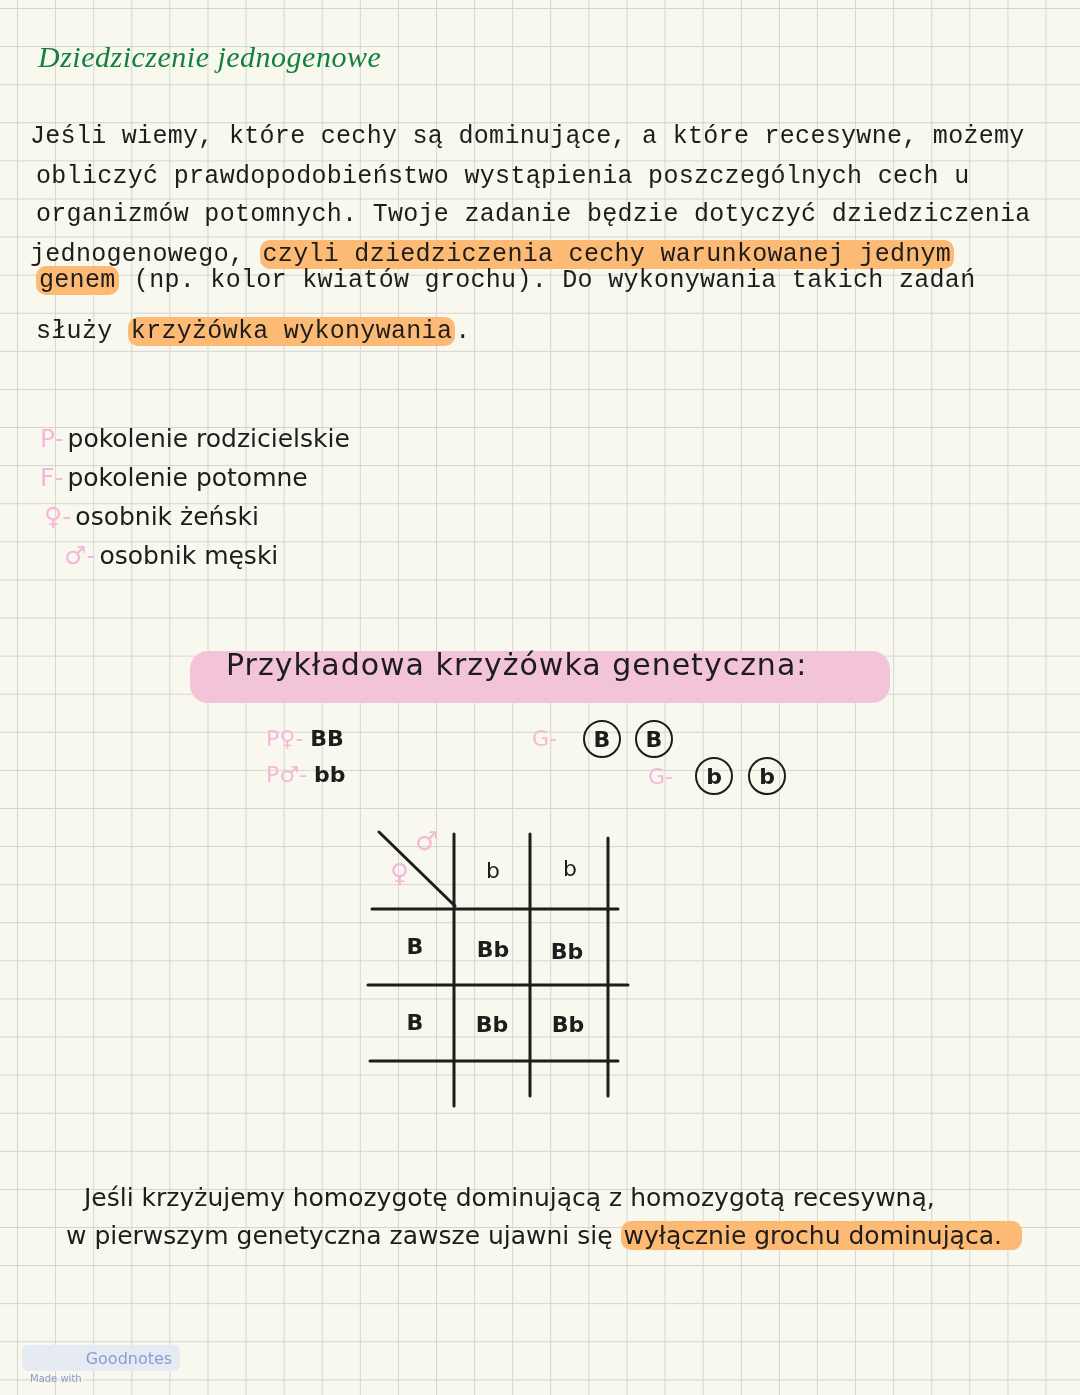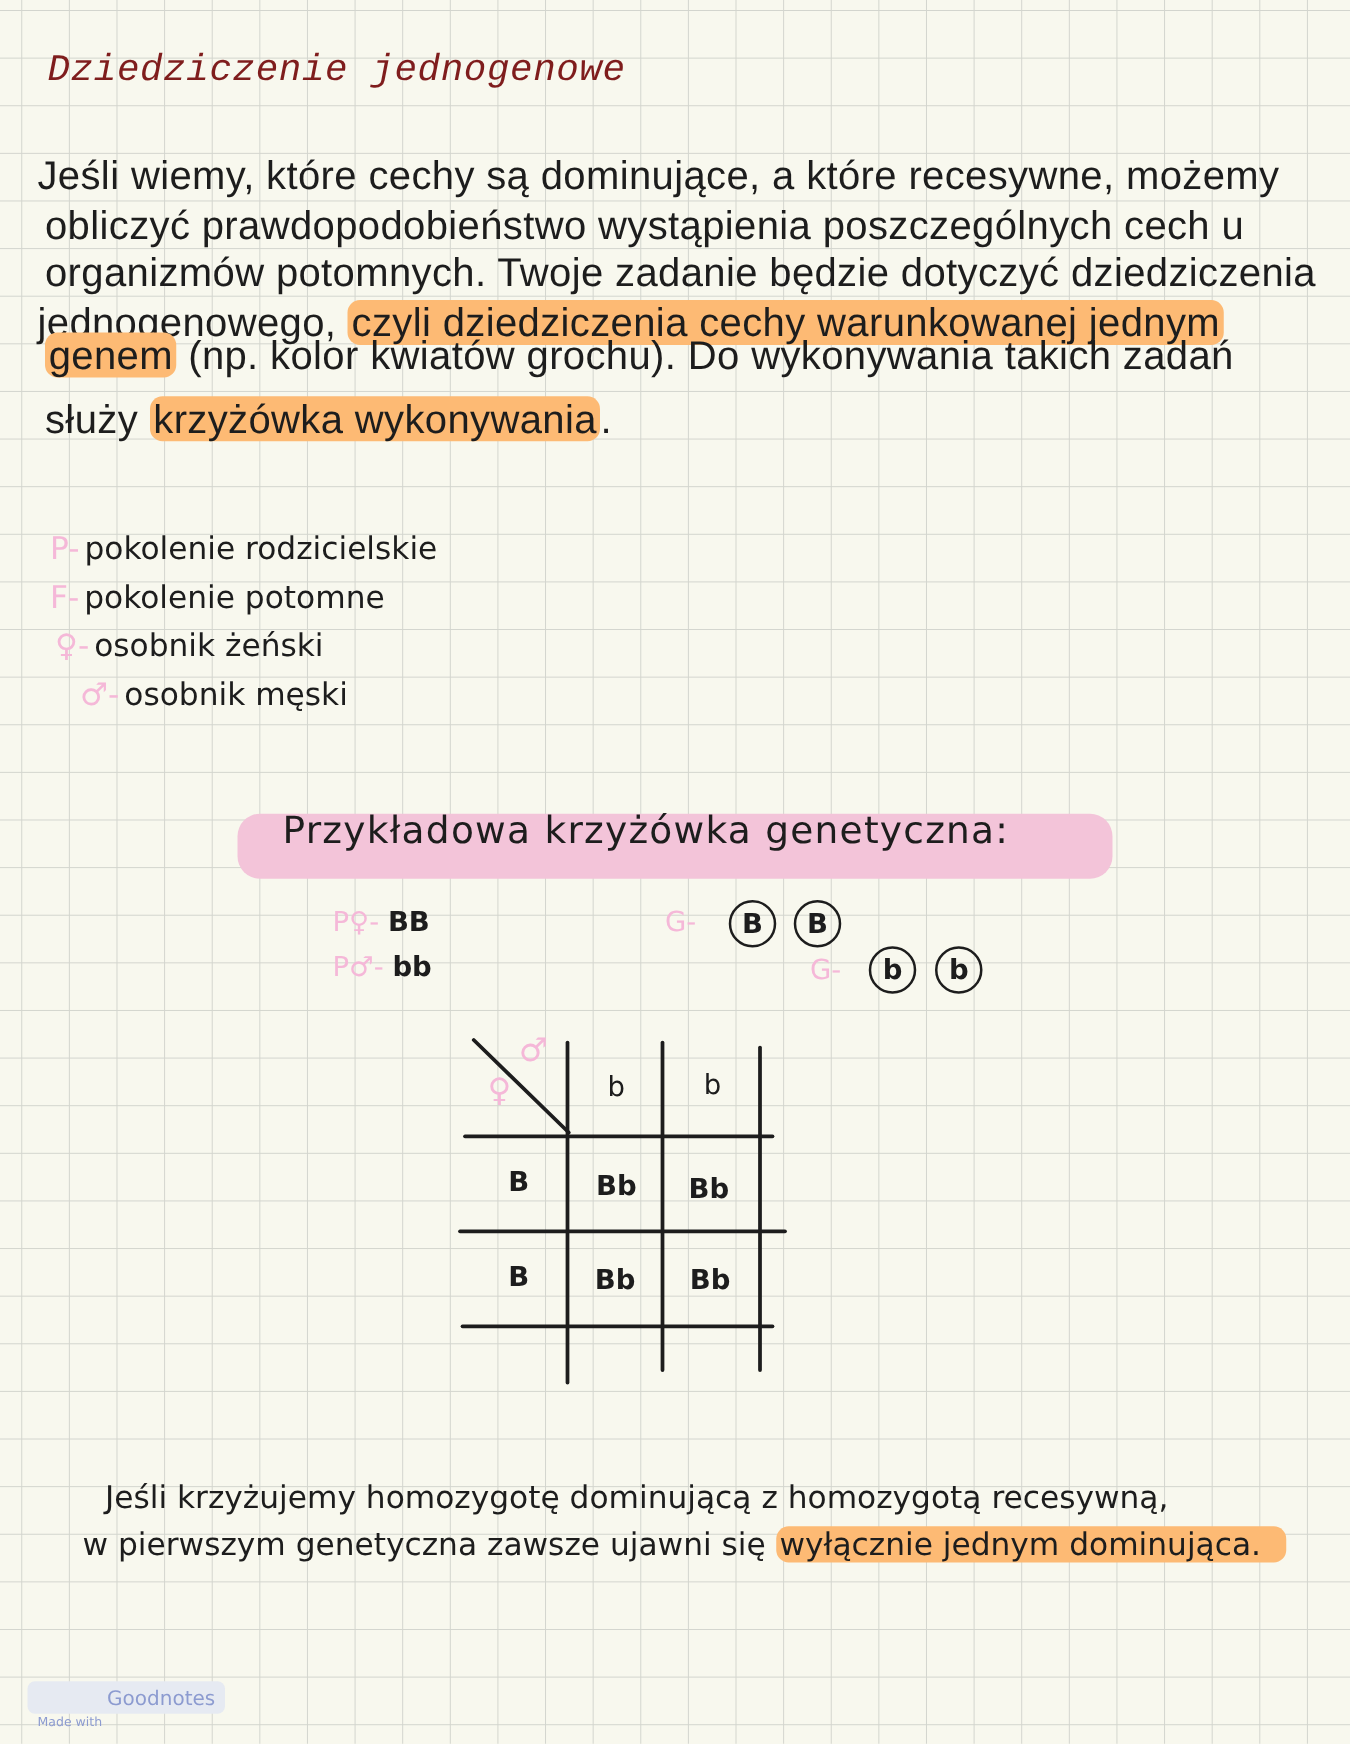--- a/index.html
+++ b/index.html
@@ -9,27 +9,27 @@
     background-image:
       linear-gradient(to right, #d3d5ce 1px, transparent 1px),
       linear-gradient(to bottom, #d3d5ce 1px, transparent 1px);
     background-size: 38.1px 38.1px;
     background-position: 17px 8px;
     font-family: "DejaVu Sans", sans-serif;
     color: #1d1d1d;
   }
   .abs { position: absolute; }
   .title {
-    left: 38px; top: 40px; font-size: 30px; color: #7f1d1d;
-    letter-spacing: 0.5px; font-family: Liberation Mono, monospace; font-style: italic;
+    left: 38px; top: 40px; font-size: 30px; color: #15803d;
+    letter-spacing: 0.5px; font-family: Liberation Serif, serif; font-style: italic;
   }
   .para { left: 30px; top: 122px; width: 1000px; }
   .para .line {
-    position: absolute; white-space: nowrap; font-size: 32px;
-    font-family: Liberation Sans, sans-serif; letter-spacing: 0.3px;
+    position: absolute; white-space: nowrap; font-size: 25px;
+    font-family: Liberation Mono, monospace; letter-spacing: 0.3px;
   }
   .hl { background: #fdba74; border-radius: 10px; padding: 0 3px; }
   .legend-item { position: absolute; font-size: 25px; white-space: nowrap; text-align: center; }
   .legend-sym { color: #f5b8d8; margin-right: 4px; }
   .heading {
     left: 190px; top: 651px; width: 700px; height: 52px; border-radius: 18px;
     background: #f3c4d9;
   }
   .heading span {
     position: absolute; left: 36px; top: -4px; font-size: 30px; white-space: nowrap;
@@ -130,20 +130,20 @@
   <div class="cell" style="left:456px;top:937px">Bb</div>
   <div class="cell" style="left:530px;top:939px">Bb</div>
   <div class="cell" style="left:455px;top:1012px">Bb</div>
   <div class="cell" style="left:531px;top:1012px">Bb</div>
 </div>
 
 <div>
   <div class="footer-text" style="left:84px;top:1183px">Jeśli krzyżujemy homozygotę dominującą z homozygotą recesywną,</div>
   <div class="footer-text" style="left:66px;top:1221px">
     <span>w pierwszym genetyczna zawsze ujawni się</span>
-    <span class="hl" style="padding-right:20px">wyłącznie jednym dominująca.</span>
+    <span class="hl" style="padding-right:20px">wyłącznie grochu dominująca.</span>
   </div>
 </div>
 
 <div class="abs badge">
   <span class="small">Made with</span>
   <span class="brand">Goodnotes</span>
 </div>
 
 </body></html>

